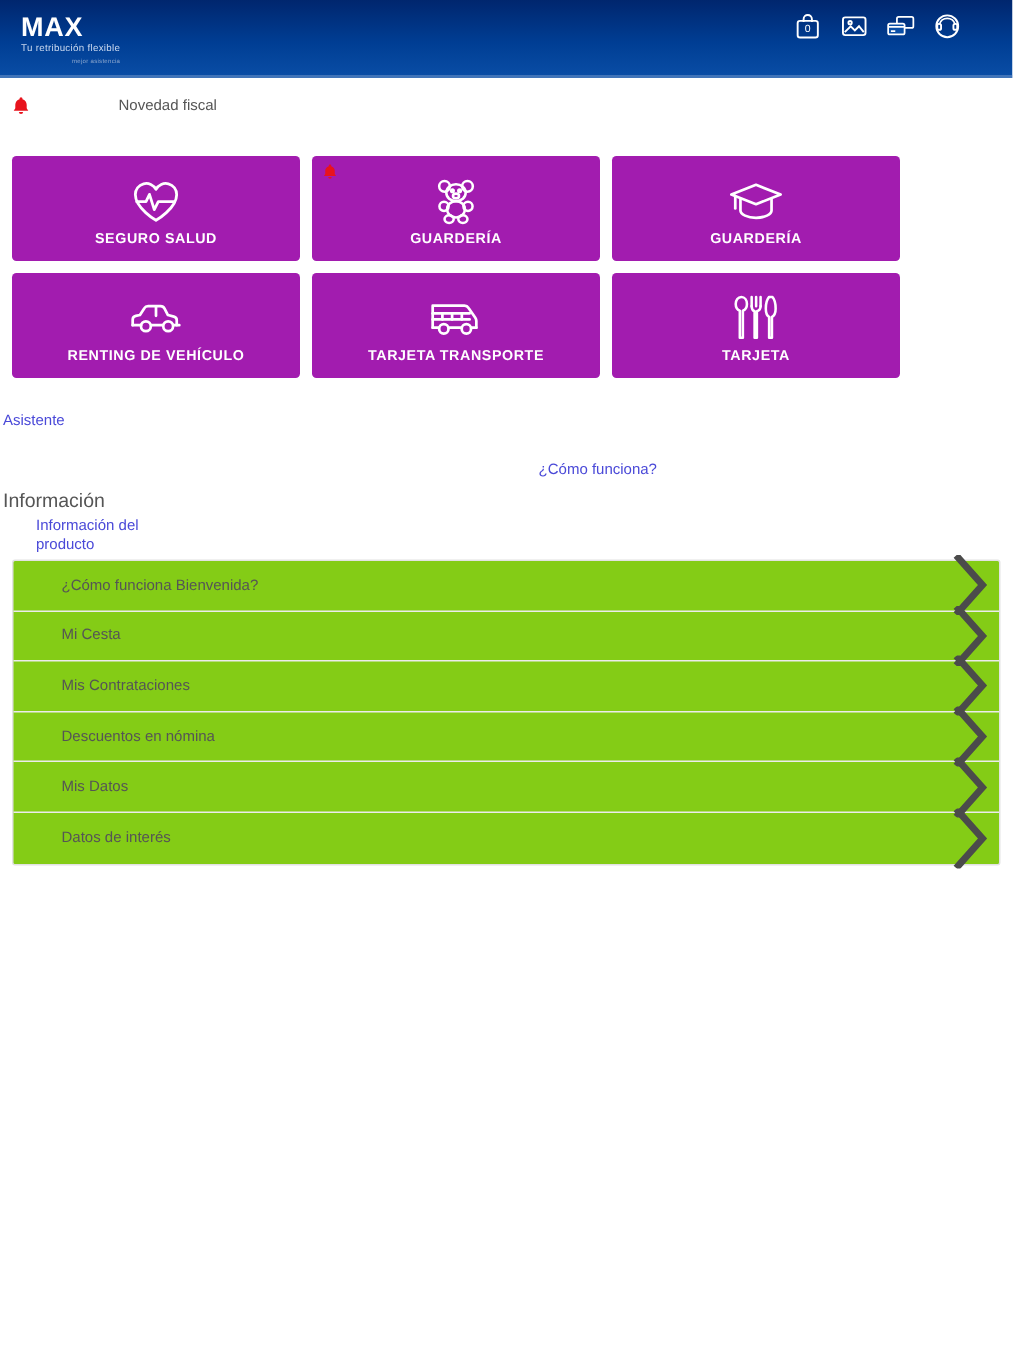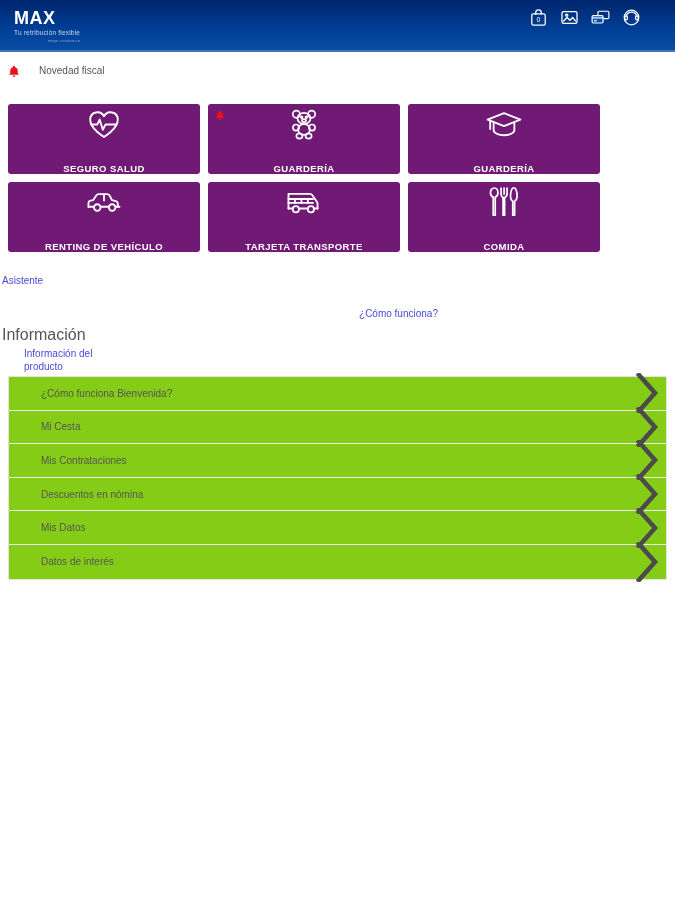--- a/index.html
+++ b/index.html
@@ -79,20 +79,21 @@
     padding-top: 4px;
   }
 
   
   .notice-row {
     height: 38px;
     display: flex;
     align-items: center;
     padding-left: 8px;
     border-bottom: 1px solid #ffffff;
+    gap: 40px;
   }
   .bell-red { width: 12px; height: 13px; flex: 0 0 auto; }
   .notice-text {
     margin-left: 19px;
     font-size: 10px;
     color: #555555;
   }
 
   
   .tiles {
@@ -100,26 +101,26 @@
   }
   .tile-row {
     display: flex;
     gap: 8px;
     margin-bottom: 8px;
   }
   .tile {
     position: relative;
     width: 192px;
     height: 70px;
-    background: #701a75;
+    background: #a21caf;
     border-radius: 3px;
     display: flex;
     flex-direction: column;
     align-items: center;
-    justify-content: space-between;
+    justify-content: center;
     padding-top: 2px;
     cursor: pointer;
   }
   .tile-icon {
     height: 36px;
     display: flex;
     align-items: center;
     justify-content: center;
   }
   .tile-icon svg { display: block; }
@@ -150,21 +151,21 @@
     display: inline-block;
   }
   .asistente-row { padding: 0 0 0 2px; }
   .comofunciona-row {
     text-align: center;
     padding-right: 0;
     margin-top: 15px;
   }
   .comofunciona-row .lnk { margin-left: 122px; }
   .info-label {
-    font-size: 16px;
+    font-size: 13px;
     color: #555555;
     margin-top: 5px;
     padding-left: 2px;
   }
   .info-prod {
     margin-top: 3px;
     padding-left: 24px;
     line-height: 13px;
     width: 105px;
   }
@@ -343,21 +344,21 @@
 
     <div class="tile">
       <span class="tile-icon">
         <svg width="34" height="34" viewBox="0 0 38 40" fill="none" stroke="#ffffff" stroke-width="2" stroke-linecap="round" stroke-linejoin="round">
           <path d="M7.5 3.5c2.6 0 4.4 2.5 4.4 5.6 0 2.8-1.6 4.6-3.2 5.2v21.2h-2.4V14.3c-1.6-.6-3.2-2.4-3.2-5.2 0-3.1 1.8-5.6 4.4-5.6z"></path>
           <path d="M15.6 3.5v7.2M19.1 3.5v7.2M22.6 3.5v7.2"></path>
           <path d="M15.6 10.7c0 2.4 1.2 3.6 2.3 4v20.8h1.8V14.7c1.1-.4 2.9-1.6 2.9-4"></path>
           <path d="M31.8 3.5c1.8 1.9 2.6 5.4 2.6 9.2 0 3.4-1.2 5.6-2.9 6.4v16.4h-2.2V19.1c-1.6-.8-2.6-3-2.6-6.4 0-3.8.9-7.3 2.6-9.2z"></path>
         </svg>
       </span>
-      <span class="tile-label">COMIDA</span>
+      <span class="tile-label">TARJETA</span>
     </div>
 
   </div>
 </div>
 
 <div class="links-block">
 
   <div class="asistente-row">
     <span class="lnk">Asistente</span>
   </div>

